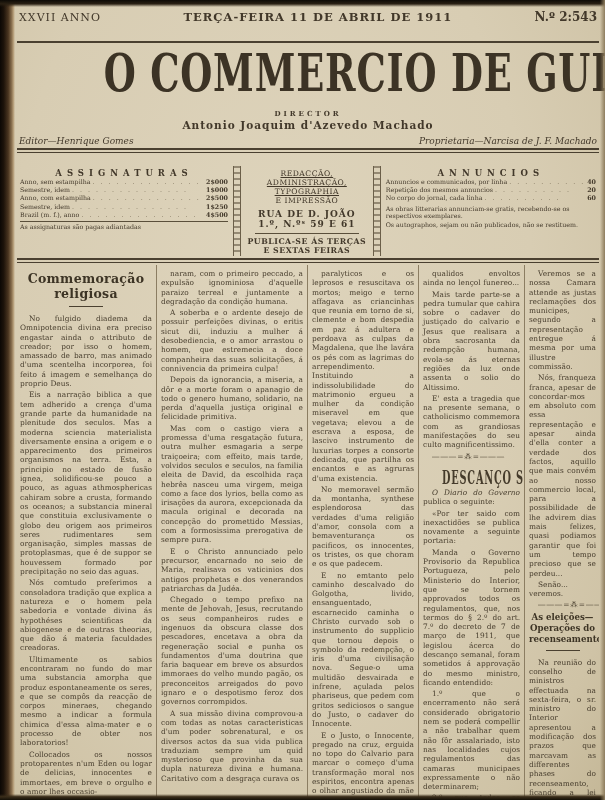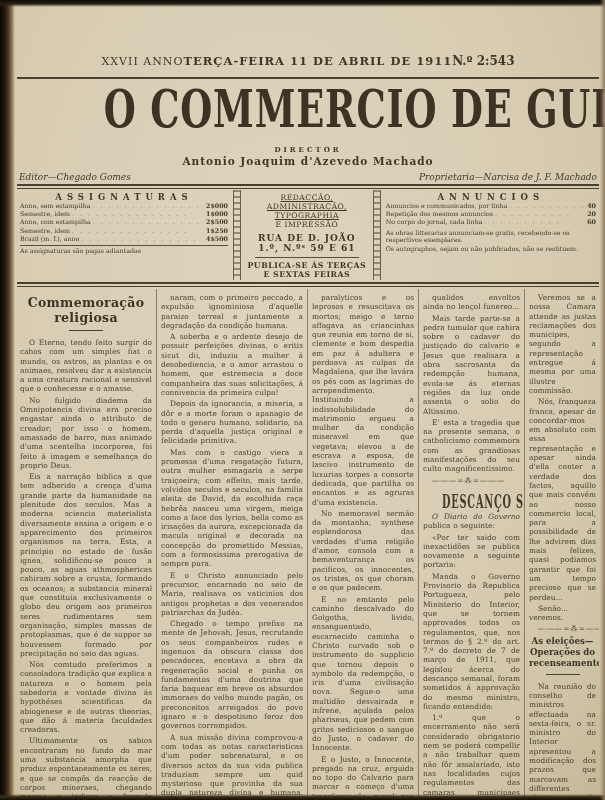--- a/index.html
+++ b/index.html
@@ -20,35 +20,35 @@
   .top-edge{position:absolute;top:0;left:0;right:0;height:7px;z-index:6;
     background:linear-gradient(180deg,#0d0a06 0%,#2a2013 55%,rgba(216,205,179,0) 100%);}
   .bottom-edge{position:absolute;bottom:0;left:0;right:0;height:6px;z-index:6;
     background:linear-gradient(0deg,#141007 0%,#3a2d1a 55%,rgba(216,205,179,0) 100%);}
   .right-edge{position:absolute;top:0;right:0;width:5px;height:100%;z-index:6;
     background:linear-gradient(270deg,#8d7c5d 0%,rgba(216,205,179,0) 100%);}
 
   .inner{position:absolute;left:17px;right:6px;top:7px;}
 
   
-  .topline{display:flex;justify-content:center;align-items:baseline;padding:3px 2px 8px 2px;margin-top:44px;}
+  .topline{display:flex;justify-content:space-between;align-items:baseline;padding:3px 2px 16px 2px;}
   .topline .anno{font-size:11px;letter-spacing:1px;}
   .topline .date{font-size:11.5px;font-weight:bold;letter-spacing:1px;}
   .topline .num{font-size:12px;font-weight:bold;}
   .rule-heavy{border-top:2.5px solid #4a4030;margin:1px 0 0 0;}
   .title-wrap{text-align:center;margin-top:2px;height:62px;}
   .title{display:inline-block;white-space:nowrap;font-weight:bold;font-size:46px;
     transform:scale(0.80,1.12);transform-origin:50% 40%;letter-spacing:1px;color:#3c3325;}
   .director-label{text-align:center;font-size:7px;font-weight:bold;letter-spacing:3px;margin-top:2px;}
   .director-name{text-align:center;font-size:10.5px;font-weight:bold;letter-spacing:1px;margin-top:1px;}
   .credits{display:flex;justify-content:space-between;font-size:9px;font-style:italic;margin-top:5px;padding:0 2px;}
   .rule-double{border-top:2.5px solid #4a4030;border-bottom:1px solid #4a4030;height:2px;margin-top:2px;}
 
   
-  .infobar{display:flex;align-items:stretch;margin-top:1px;}
+  .infobar{display:flex;align-items:stretch;margin-top:13px;}
   .ibox{padding:2px 3px 1px 3px;}
   .ibox .ib-title{text-align:center;font-size:8.5px;font-weight:bold;letter-spacing:5px;}
   .subs{width:208px;}
   .office{width:156px;text-align:center;}
   .ads{flex:1;}
   .orn-sep{width:7px;margin:0 2px;border-left:1px solid #6b5f49;border-right:1px solid #6b5f49;
     background:repeating-linear-gradient(180deg,rgba(90,78,58,.55) 0 2px,rgba(90,78,58,0) 2px 6px);}
   .rate-row{display:flex;align-items:baseline;font-size:6.3px;line-height:8.2px;}
   .rate-row .lbl{white-space:nowrap;}
   .rate-row .dots{flex:1;overflow:hidden;white-space:nowrap;color:#6c604a;letter-spacing:2px;margin:0 2px;}
@@ -97,21 +97,21 @@
         <span class="date">TERÇA-FEIRA 11 DE ABRIL DE 1911</span>
         <span class="num">N.º 2:543</span>
       </div>
       <div class="rule-heavy"></div>
       <div class="title-wrap">
         <span class="title">O COMMERCIO DE GUIMARÃES</span>
       </div>
       <div class="director-label">DIRECTOR</div>
       <div class="director-name">Antonio Joaquim d'Azevedo Machado</div>
       <div class="credits">
-        <span>Editor—Chegado Gomes</span>
+        <span>Editor—Henrique Gomes</span>
         <span>Proprietaria—Narcisa de J. F. Machado</span>
       </div>
       <div class="rule-double"></div>
 
       <div class="infobar">
         <section class="ibox subs">
           <div class="ib-title">ASSIGNATURAS</div>
           <div class="rate-row">
             <span class="lbl">Anno, sem estampilha</span>
             <span class="dots">. . . . . . . . . . . . . . .</span>
@@ -174,21 +174,20 @@
         </section>
       </div>
       <div class="rule-double"></div>
     </header>
 
     <main class="columns">
 
       <article class="col c1">
         <h2 class="col-heading">Commemoração religiosa</h2>
         <div class="sub-rule"></div>
-        <p>O Eterno, tendo feito surgir do cahos com um simples fiat o mundo, os astros, as plantas e os animaes, resolveu dar a existencia a uma creatura racional e sensivel que o conhecesse e o amasse.</p>
         <p>No fulgido diadema da Omnipotencia divina era preciso engastar ainda o attributo de creador; por isso o homem, amassado de barro, mas animado d'uma scentelha incorporea, foi feito á imagem e semelhança do proprio Deus.</p>
         <p>Eis a narração biblica a que tem adherido a crença d'uma grande parte da humanidade na plenitude dos seculos. Mas a moderna sciencia materialista diversamente ensina a origem e o apparecimento dos primeiros organismos na terra. Esta, a principio no estado de fusão ignea, solidificou-se pouco a pouco, as aguas athmosphericas cahiram sobre a crusta, formando os oceanos; a substancia mineral que constituia exclusivamente o globo deu origem aos primeiros seres rudimentares sem organisação, simples massas de protoplasmas, que é de suppor se houvessem formado por precipitação no seio das aguas.</p>
         <p>Nós comtudo preferimos a consoladora tradição que explica a natureza e o homem pela sabedoria e vontade divina ás hypothéses scientificas da abiogenese e de outras theorias, que dão á materia faculdades creadoras.</p>
         <p>Ultimamente os sabios encontraram no fundo do mar uma substancia amorpha que produz espontaneamente os seres, e que se compôs da reacção de corpos mineraes, chegando mesmo a indicar a formula chimica d'essa alma-mater e o processo de obter nos laboratorios!</p>
         <p>Collocados os nossos protoparentes n'um Eden ou logar de delicias, innocentes e immortaes, em breve o orgulho e o amor lhes occasio-</p>
       </article>
 
       <div class="colrule"></div>
 
       <article class="col c2">

